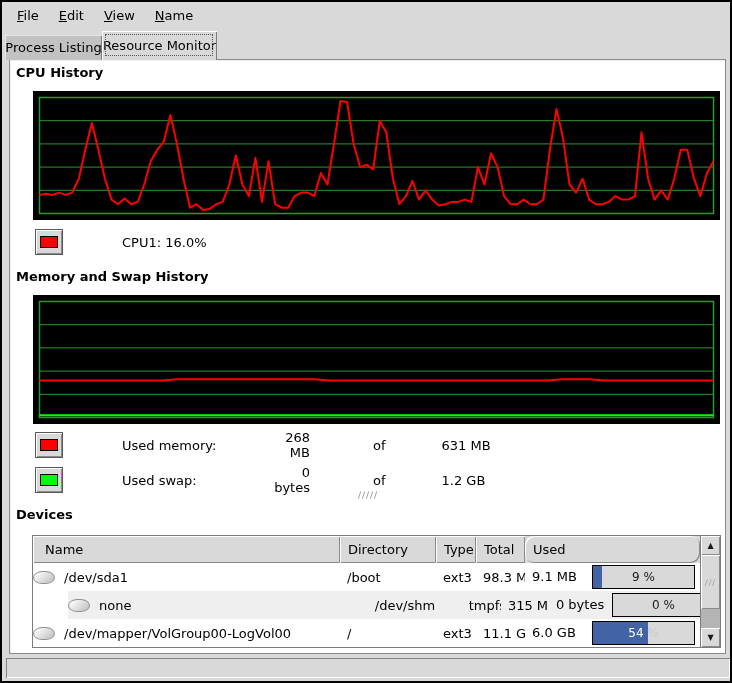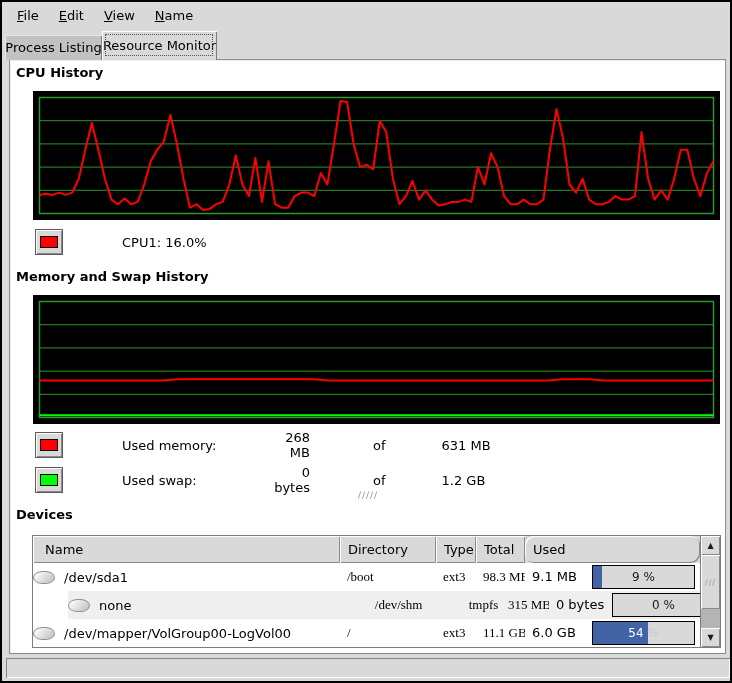--- a/index.html
+++ b/index.html
@@ -41,21 +41,21 @@
   
   .devtable{position:absolute;left:22px;top:475px;width:689px;height:113px;border:1px solid #7d7d7d;background:#fff;}
   .dev-header{display:flex;height:27px;background:#d9d9d9;}
   .hcell{box-shadow:inset 1px 1px 0 #fff,inset -1px -1px 0 #8a8a8a;line-height:27px;padding-left:8px;cursor:default;}
   .hcell.c-name{width:307px;padding-left:12px;}
   .c-dir{width:96px;} .c-type{width:40px;} .c-total{width:49px;} .c-used{width:175px;border-radius:9px;}
   .dev-row{display:flex;height:28px;align-items:center;cursor:default;}
   .dev-row.alt{background:#efefef;margin-left:35px;}
   .cell{overflow:hidden;white-space:nowrap;}
   .cell.c-name{width:307px;display:flex;align-items:center;padding-left:0;}
-  .cell.c-dir,.cell.c-type,.cell.c-total{padding-left:7px;font-family:Liberation Serif, serif;}
+  .cell.c-dir,.cell.c-type,.cell.c-total{padding-left:7px;}
   .cell.c-used{position:relative;height:28px;line-height:28px;padding-left:7px;}
   .disk-icon{width:22px;height:13px;margin-right:9px;border-radius:50%/58%;flex:none;
     background:linear-gradient(135deg,#f6f6f6 20%,#c7c7c7 85%);border:1px solid #8f8f8f;}
   .pbar{position:absolute;right:5px;top:2px;width:103px;height:24px;border:1px solid #000;background:#d9d9d9;}
   .pbar .fill{position:absolute;left:0;top:0;bottom:0;overflow:hidden;}
   .pbar .lbl{position:absolute;left:0;top:0;width:101px;height:22px;line-height:22px;
     text-align:center;font-size:12px;}
   .lbl.base{color:#1a1a1a;} .lbl.base.faded{color:#c9c9c9;} .lbl.over{color:#fff;}
   
   .vscroll{position:absolute;right:0;top:0;bottom:0;width:20px;background:#b4b4b4;border-left:1px solid #7d7d7d;}

